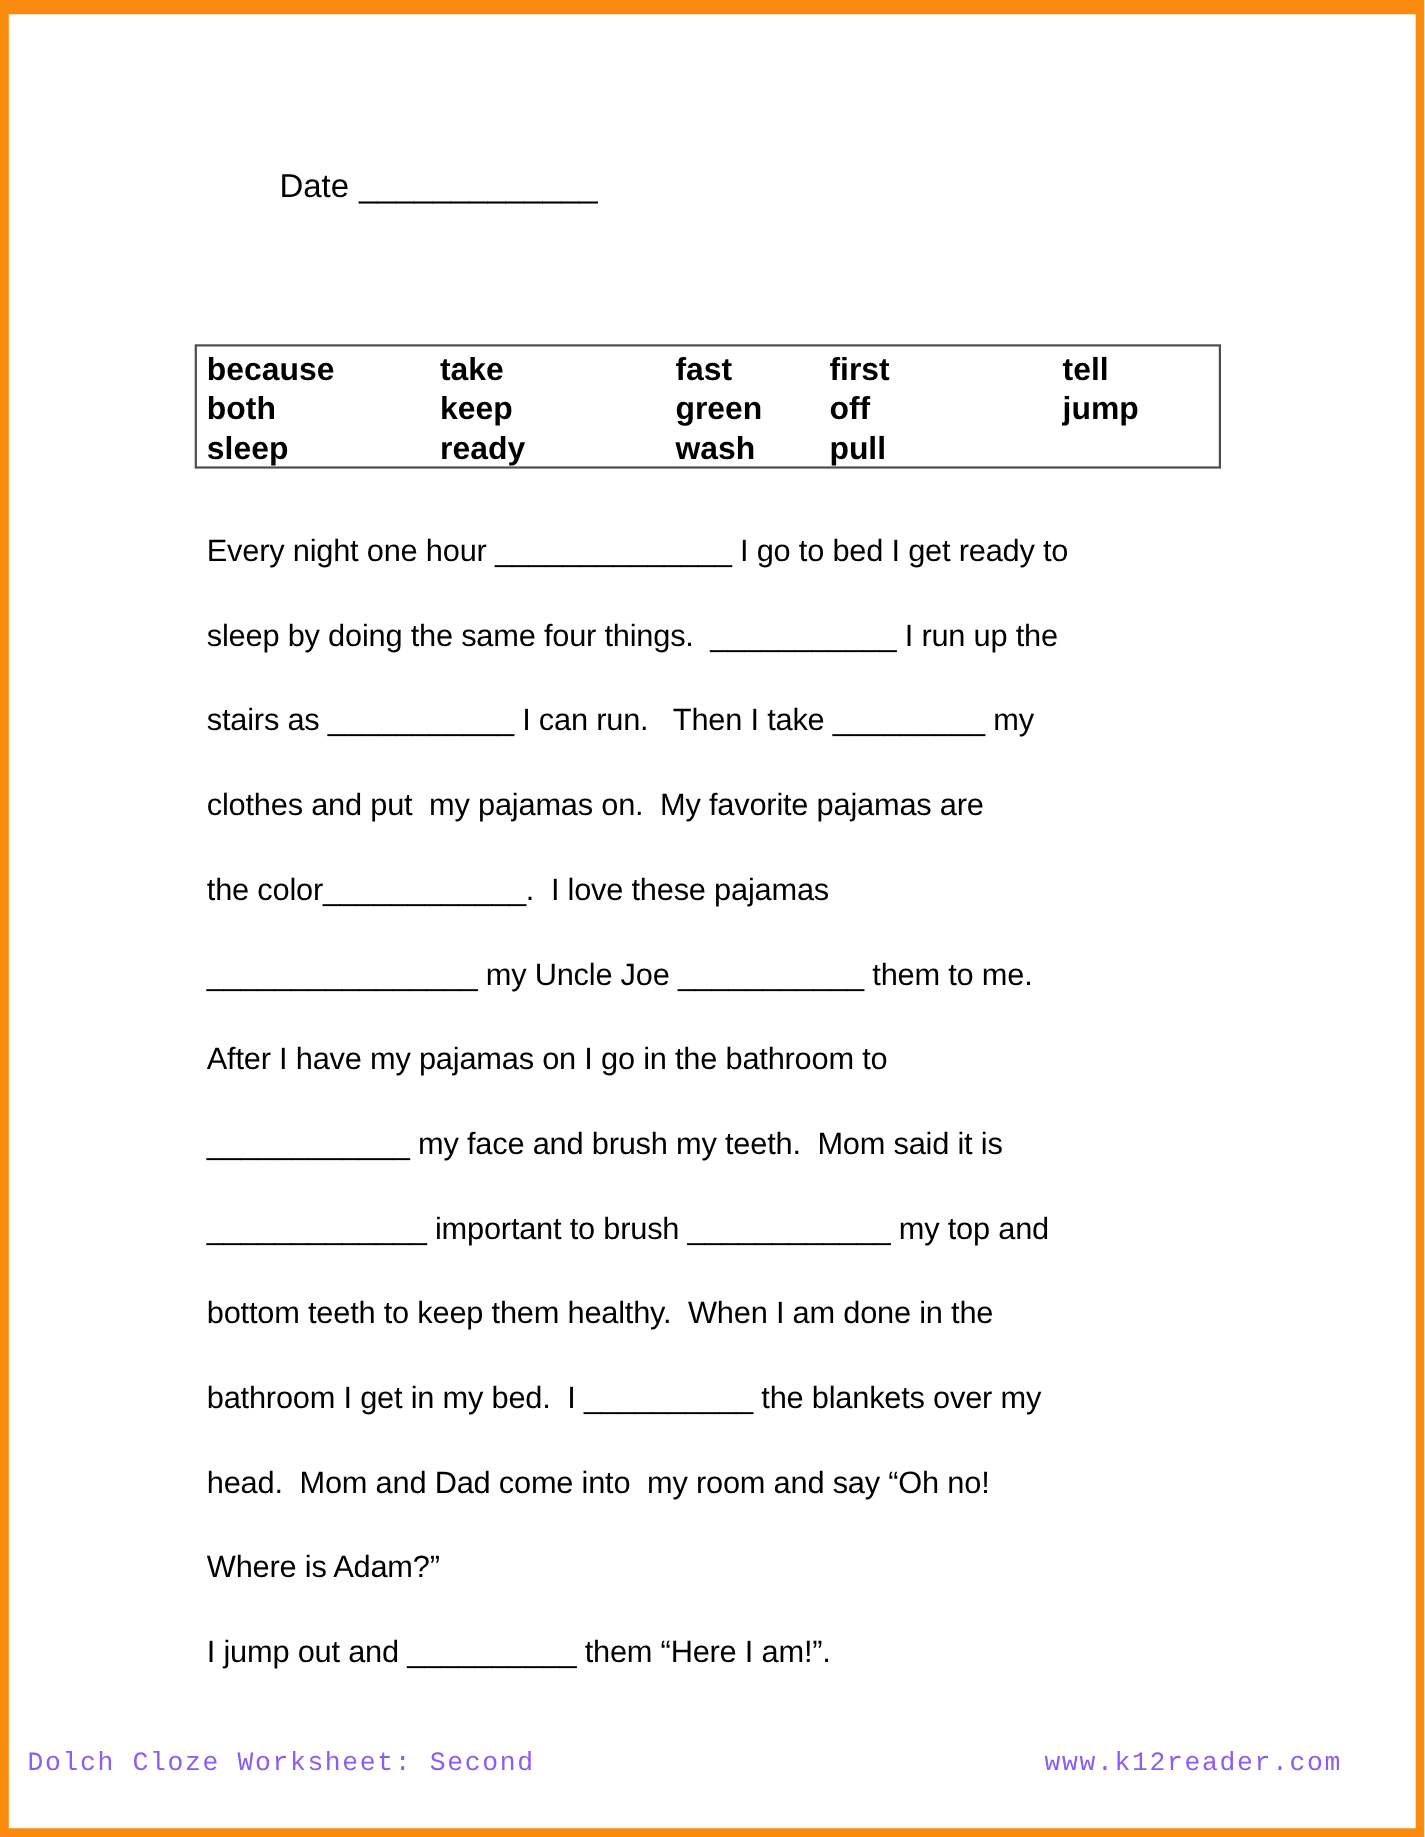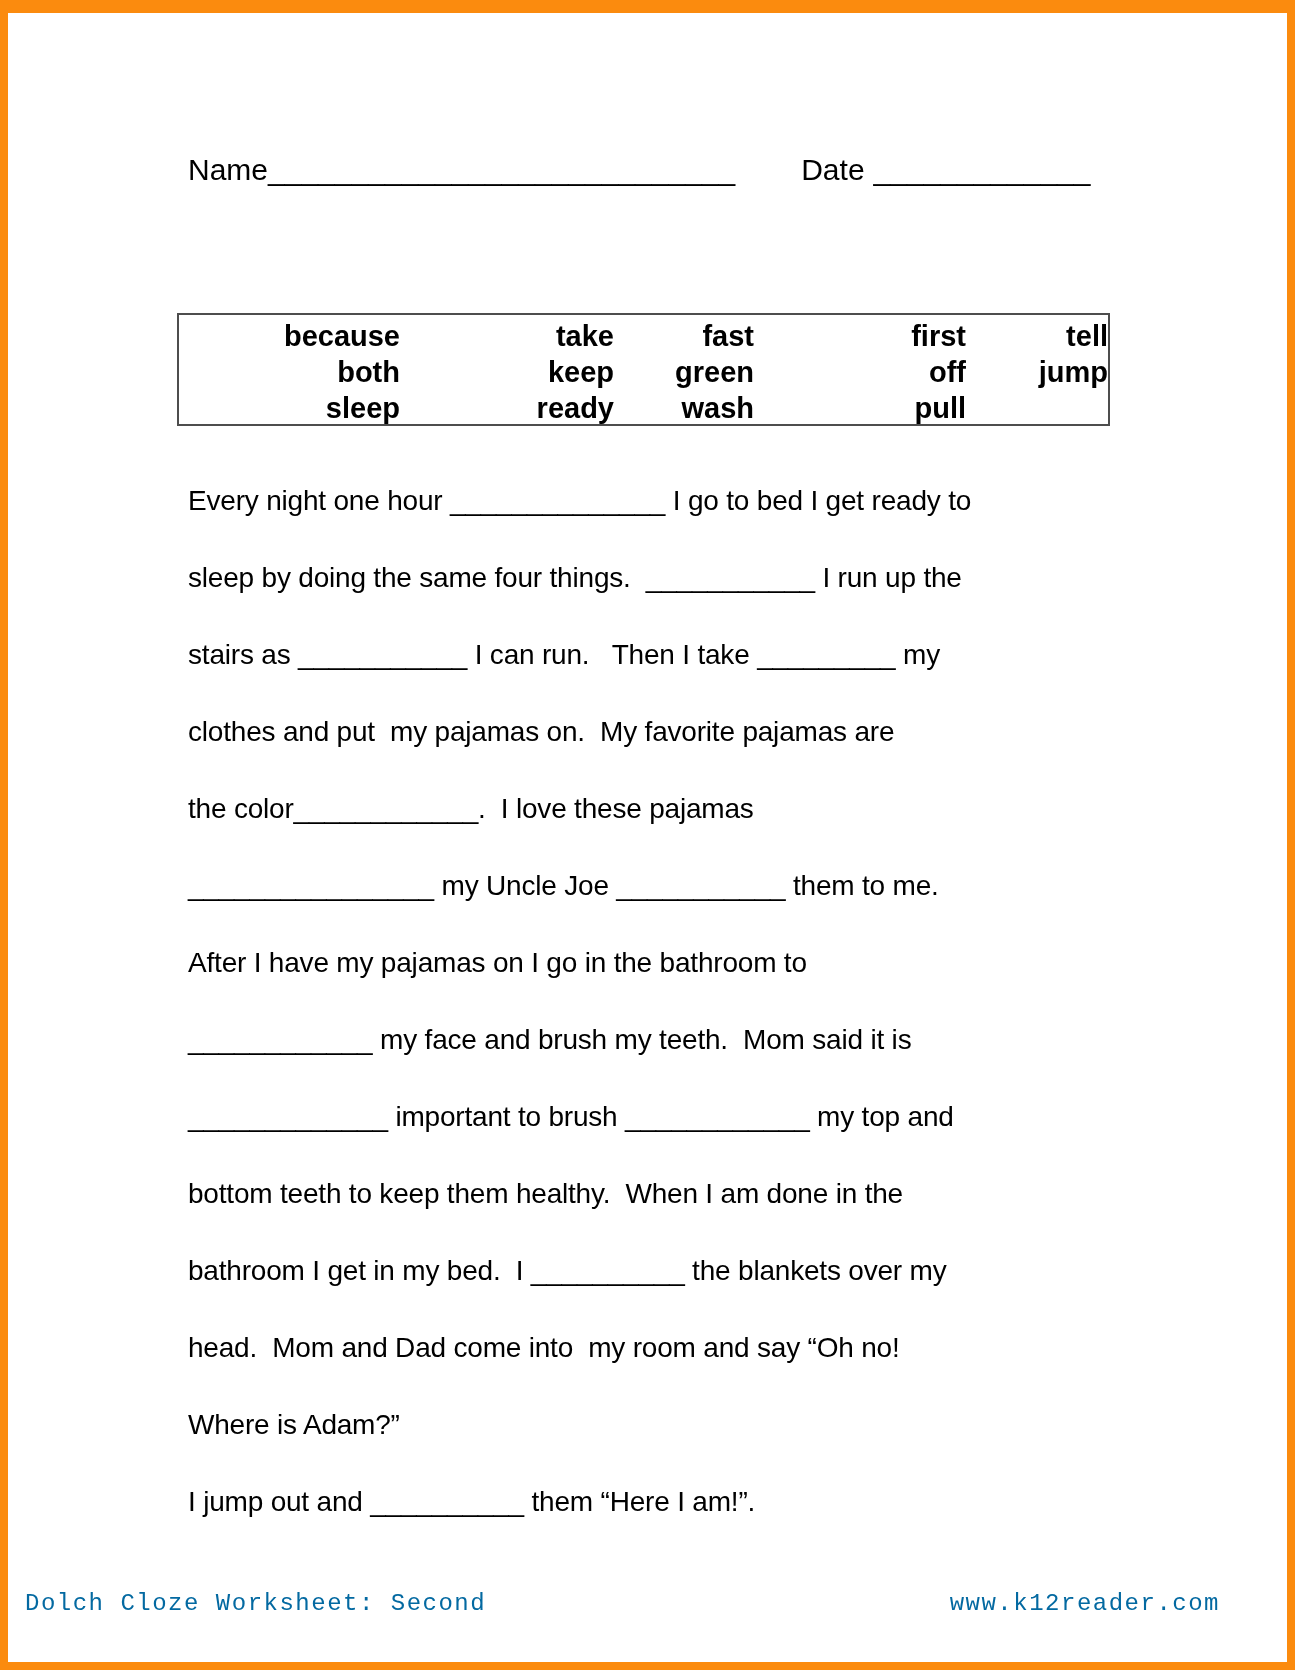--- a/index.html
+++ b/index.html
@@ -39,51 +39,49 @@
     height: 113px;
     box-sizing: border-box;
     border: 2px solid #4d4d4d;
     display: grid;
     grid-template-columns: 212px 214px 140px 212px auto;
     grid-auto-rows: 36px;
     padding: 3px 0 0 9px;
     font-weight: 700;
     font-size: 29px;
     line-height: 36px;
-    text-align: right;
   }
   .story {
     position: absolute;
     left: 180px;
     top: 449px;
     font-size: 28px;
     letter-spacing: -0.2px;
     white-space: pre;
   }
   .story-line { height: 77px; line-height: 77px; }
   .footer {
     position: absolute;
     left: 17px;
     right: 67px;
     top: 1577px;
     display: flex;
     justify-content: space-between;
     font-family: "Liberation Mono", monospace;
     font-size: 24px;
     letter-spacing: 1.5px;
-    color: #0369a1;
+    color: #8b5cf6;
   }
 </style>
 </head>
 <body>
 
 <div class="page">
 
   <div class="header-line">
-    <span class="name-group"><span>Name</span><span class="blank">____________________________</span></span>
     <span class="date-group"><span>Date</span><span class="blank">_____________</span></span>
   </div>
 
 
   <div class="word-box" id="word-box">
       <span>because</span>
       <span>take</span>
       <span>fast</span>
       <span>first</span>
       <span>tell</span>

